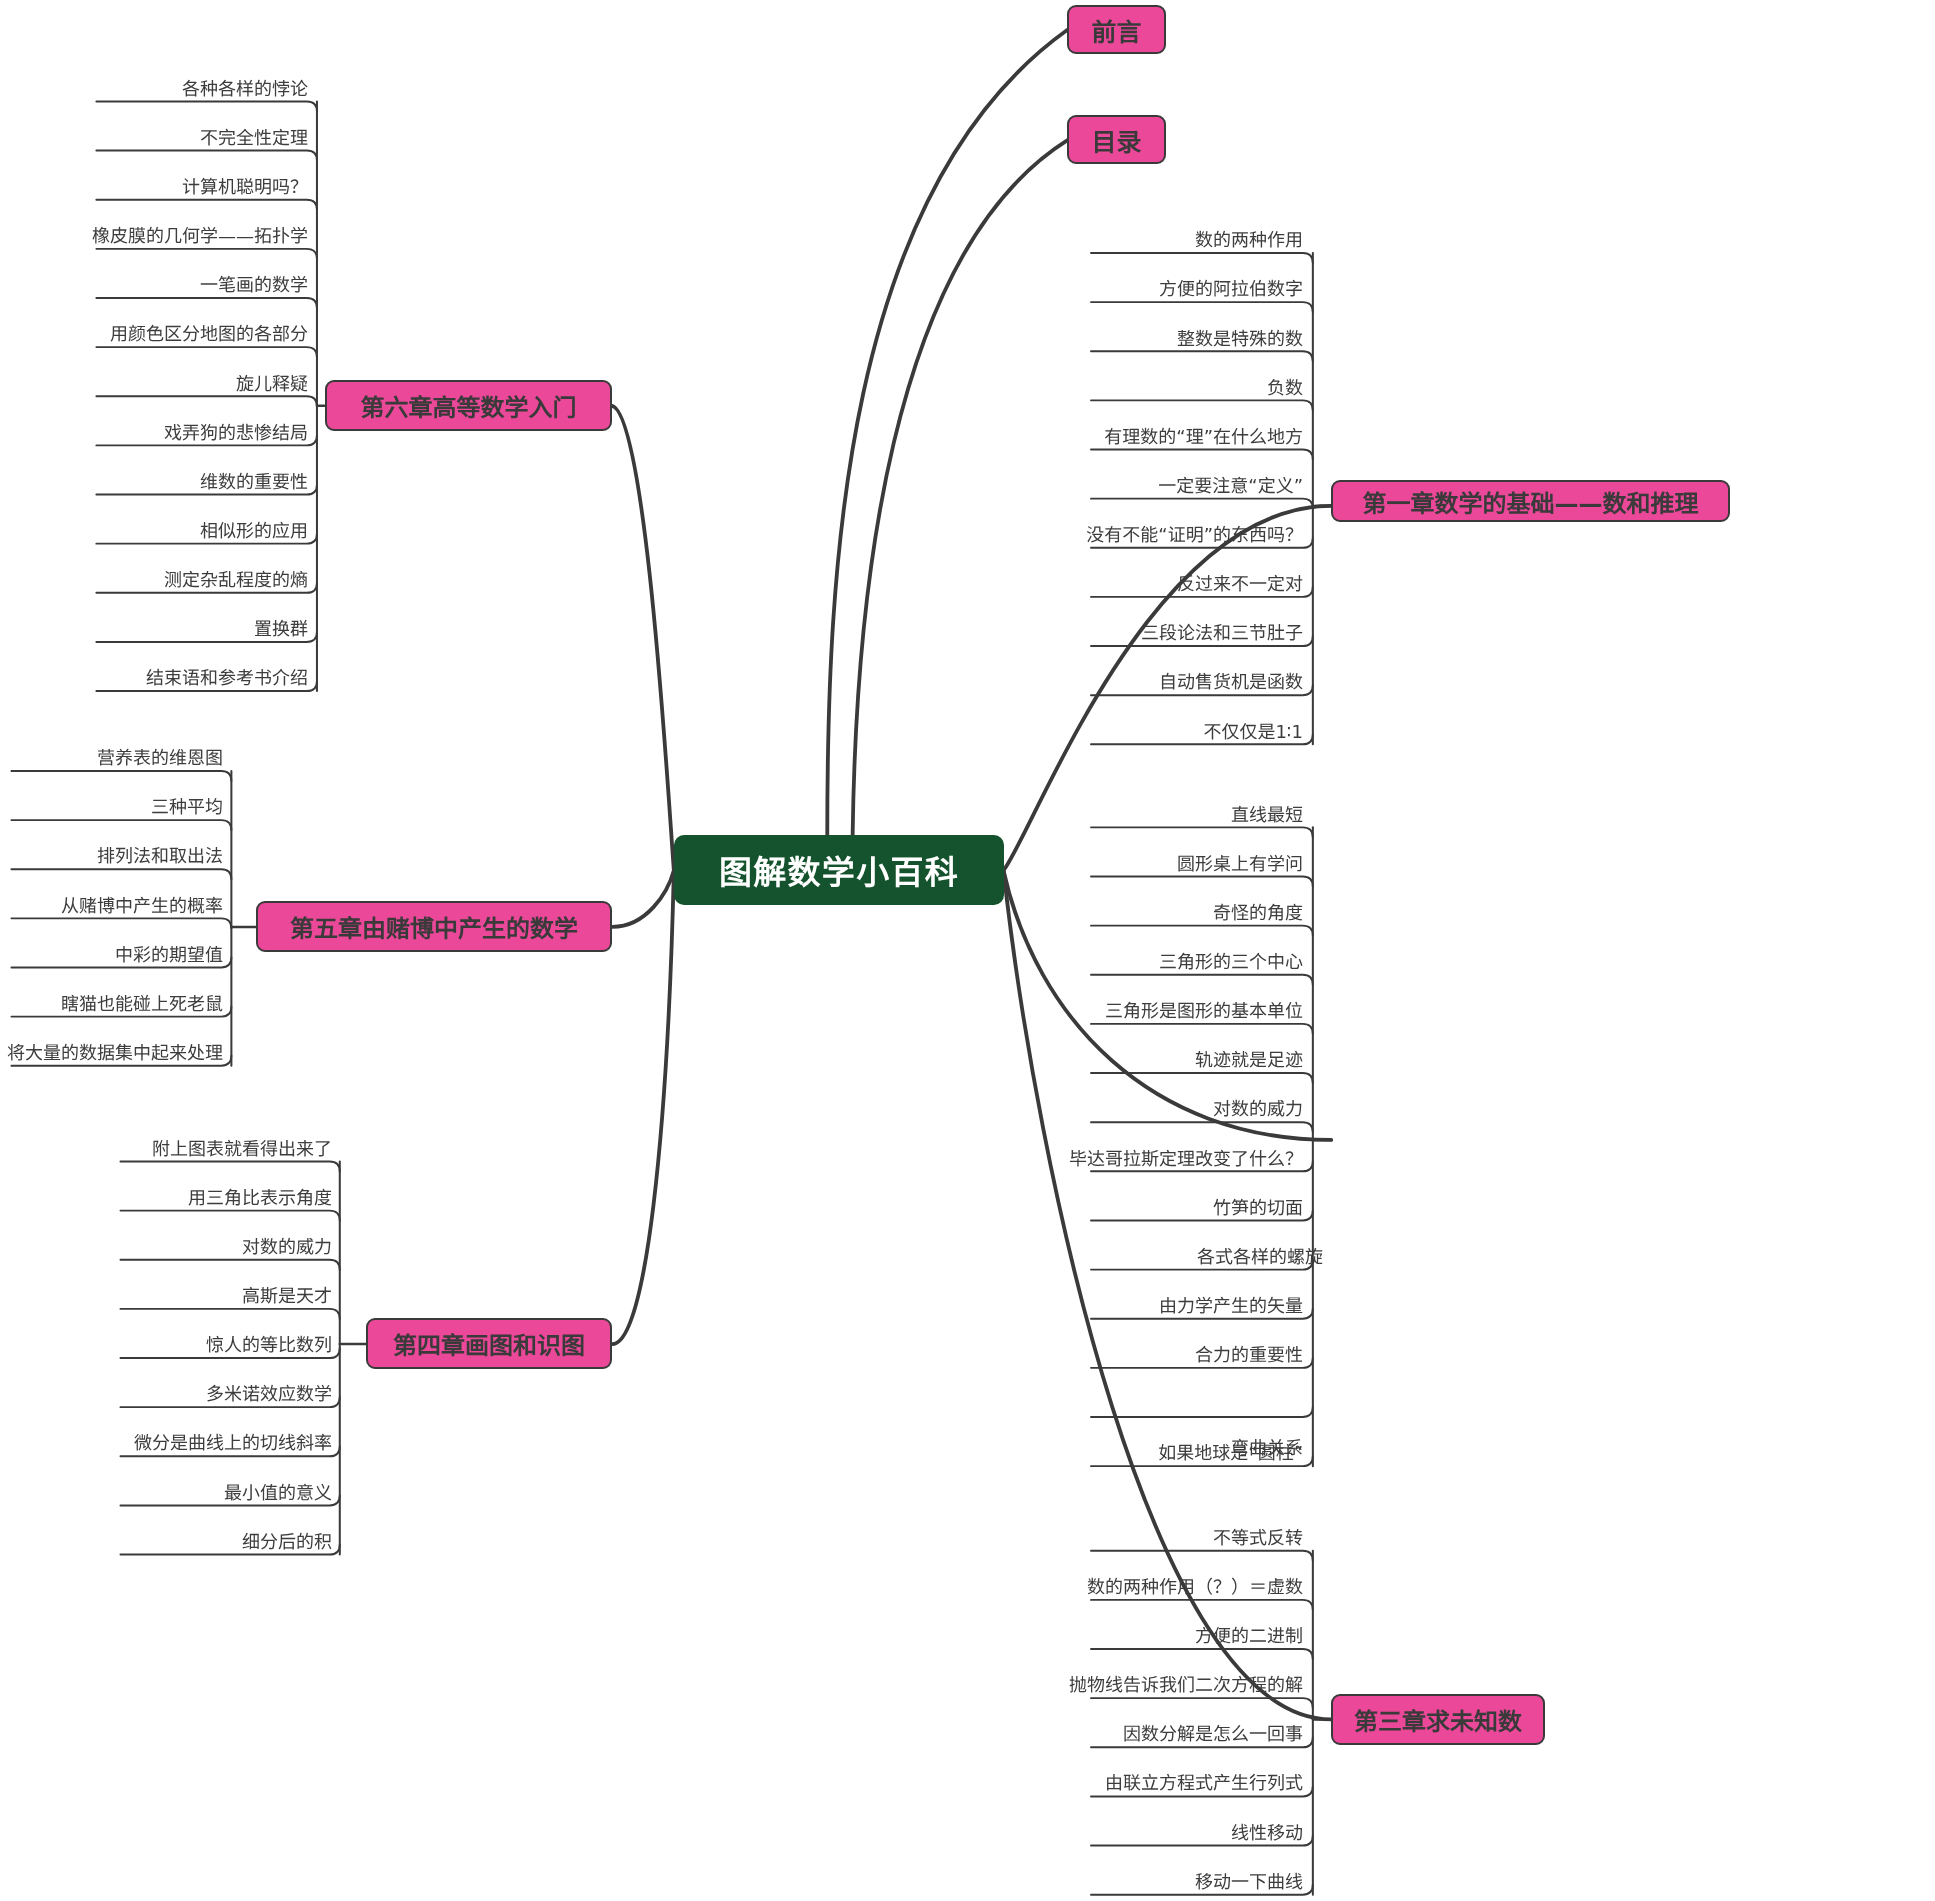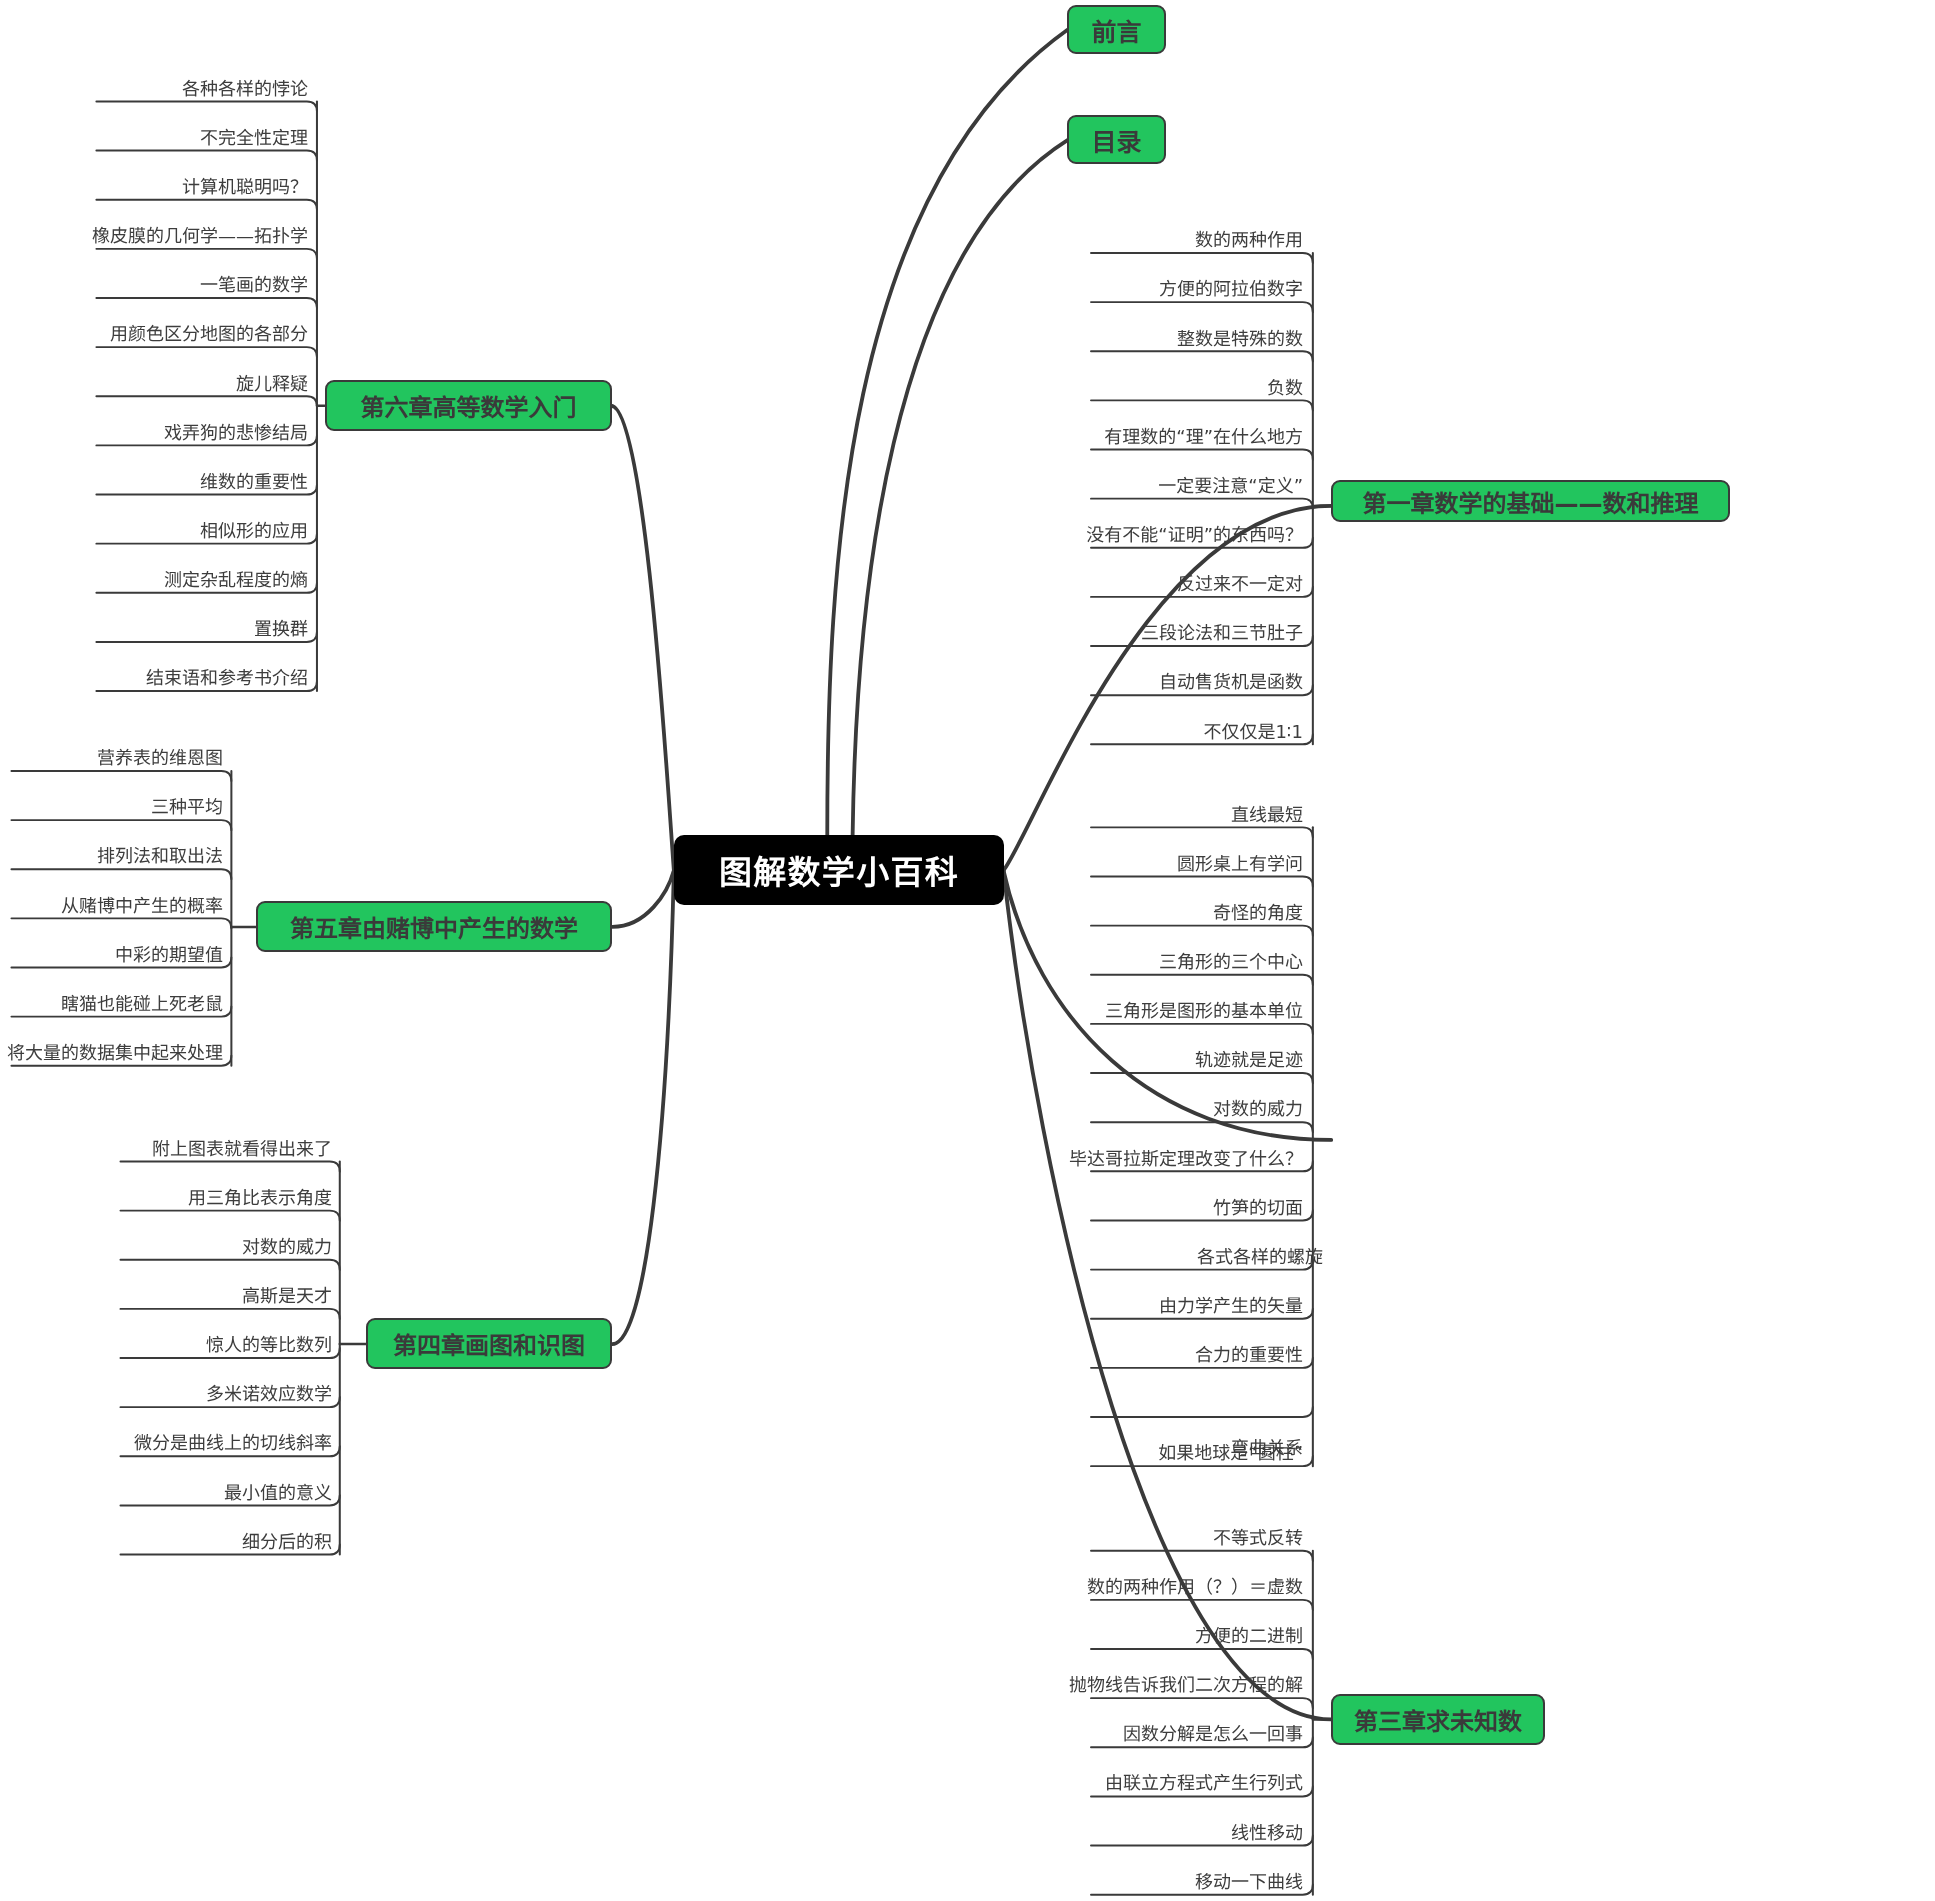--- a/index.html
+++ b/index.html
@@ -22,38 +22,38 @@
     pointer-events:none;
   }
 
   
   .root-node{
     position:absolute;
     box-sizing:border-box;
     display:flex;
     align-items:center;
     justify-content:center;
-    background:#000000;
+    background:#14532d;
     color:#ffffff;
     border-radius:10px;
     font-size:33px;
     font-weight:700;
     letter-spacing:1.3px;
     white-space:nowrap;
     z-index:6;
   }
 
   
   .chap-node{
     position:absolute;
     box-sizing:border-box;
     display:flex;
     align-items:center;
     justify-content:center;
-    background:#22c55e;
+    background:#ec4899;
     color:#3a3a3a;
     border:2.5px solid #3a3a3a;
     border-radius:9px;
     font-size:24px;
     font-weight:700;
     white-space:nowrap;
     z-index:5;
   }
 
   

